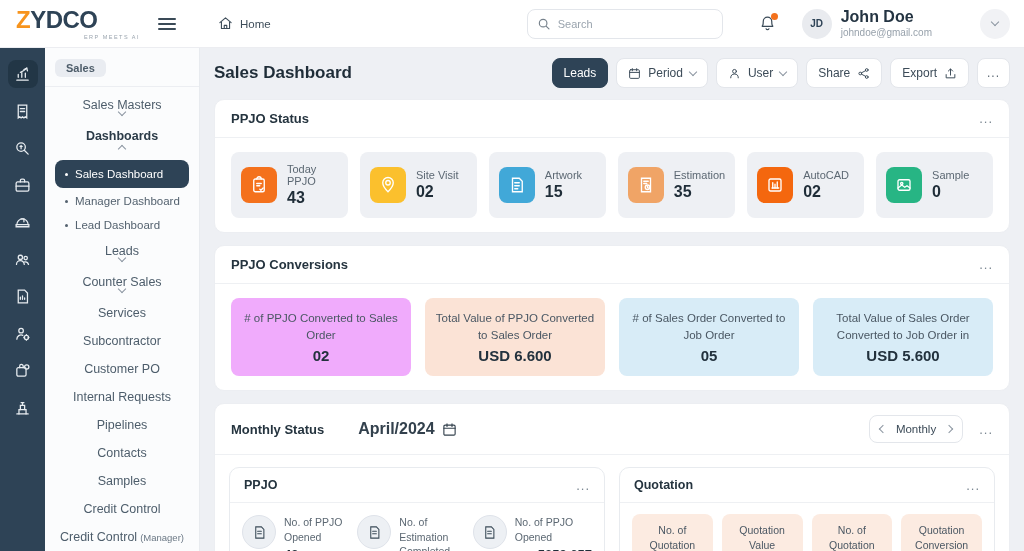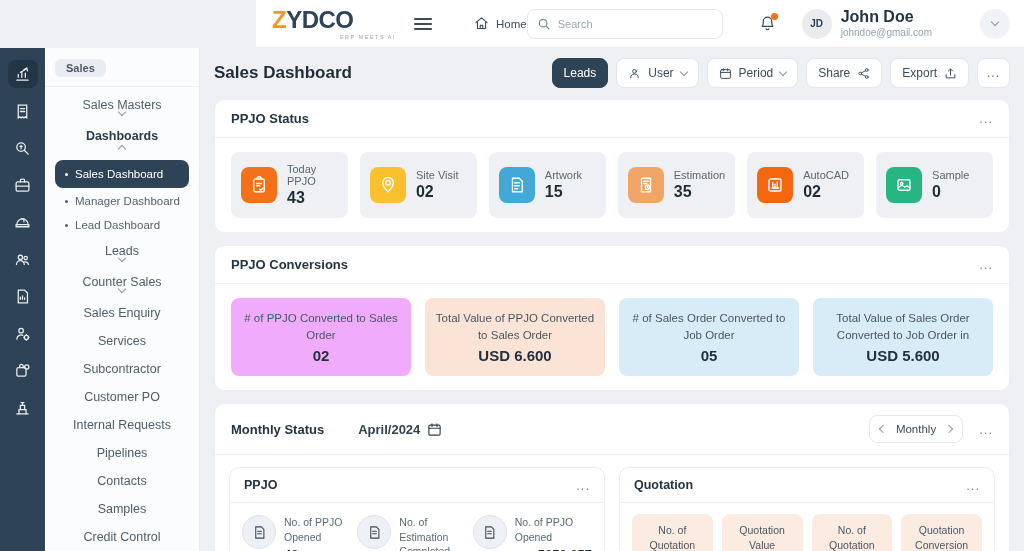--- a/index.html
+++ b/index.html
@@ -1,19 +1,19 @@
 <!DOCTYPE html>
 <html><head>
 <meta charset="utf-8">
 <style>
   * { margin:0; padding:0; box-sizing:border-box; }
   html,body { width:1024px; height:551px; overflow:hidden; }
   body { font-family:"Liberation Sans","DejaVu Sans",sans-serif; background:#eef0f4; color:#35434f; }
 
-  .app { width:1024px; height:551px; display:flex; flex-direction:column; overflow:hidden;align-items:flex-end; }
+  .app { width:1024px; height:551px; display:flex; flex-direction:column; overflow:hidden; }
 
   
   .topbar { height:48px; background:#ffffff; border-bottom:1px solid #ecedf1; display:flex; align-items:center; flex:0 0 48px; }
   .logo-wrap { width:140px; padding-left:16px; display:flex; flex-direction:column; align-items:flex-start; }
   .logo { font-size:24px; font-weight:bold; letter-spacing:-0.5px; color:#2e4356; line-height:1; }
   .logo .z { color:#f7941d; }
   .tagline { font-size:5.5px; letter-spacing:1.5px; color:#9aa4ae; align-self:flex-end; margin-top:2px; }
   .hamburger { margin-left:18px; width:18px; cursor:pointer; }
   .hamburger div { height:2px; background:#3a4a57; margin:3px 0; border-radius:2px; }
   .crumb { margin-left:42px; display:flex; align-items:center; gap:7px; font-size:11.5px; color:#3e4d5a; }
@@ -75,21 +75,21 @@
   .stat-value { font-size:16px; font-weight:bold; color:#1f2d38; margin-top:2px; }
 
   
   .conv-row { display:flex; gap:14px; padding:14px 16px; }
   .conv-tile { flex:1; border-radius:8px; padding:12px 10px; text-align:center; }
   .conv-label { font-size:11.5px; color:#4a5763; line-height:1.45; }
   .conv-value { font-size:15px; font-weight:bold; color:#22313d; margin-top:4px; }
 
   
   .month-head-left { display:flex; align-items:center; gap:34px; }
-  .month-period { font-size:13px; font-weight:bold; color:#33414d; display:flex; align-items:center; gap:7px; }
+  .month-period { font-size:16px; font-weight:bold; color:#33414d; display:flex; align-items:center; gap:7px; }
   .month-head-right { display:flex; align-items:center; gap:16px; }
   .pill-switch { border:1px solid #e3e6eb; border-radius:8px; height:28px; display:flex; align-items:center; gap:10px; padding:0 10px; font-size:11.5px; color:#3c4b58; cursor:pointer; background:#fff; }
   .month-body { display:flex; gap:14px; padding:12px 14px; align-items:flex-start; }
   .panel { flex:1; border:1px solid #e8ebef; border-radius:10px; background:#fff; }
   .panel-head { display:flex; align-items:center; justify-content:space-between; padding:10px 14px; border-bottom:1px solid #eef0f3; }
   .panel-title { font-size:12.5px; font-weight:bold; color:#25343f; }
 
   .ppjo-stats { display:flex; gap:10px; padding:12px 12px; }
   .pstat { flex:1; display:flex; gap:8px; align-items:flex-start; }
   .pstat-ico { width:34px; height:34px; border-radius:50%; background:#edf0f4; border:1px solid #dfe3ea; color:#3a4a57; display:flex; align-items:center; justify-content:center; flex:0 0 34px; }
@@ -259,23 +259,20 @@
           <span>Lead Dashboard</span>
       </div>
       <div class="nav-item">
         <span>Leads</span>
           <span class="chev"></span>
       </div>
       <div class="nav-item">
         <span>Counter Sales</span>
           <span class="chev"></span>
       </div>
-      <div class="nav-item">
-          <span>Sales Enquiry</span>
-        </div>
       <div class="nav-item">
           <span>Services</span>
         </div>
       <div class="nav-item">
           <span>Subcontractor</span>
         </div>
       <div class="nav-item">
           <span>Customer PO</span>
         </div>
       <div class="nav-item">
@@ -303,35 +300,35 @@
 
       <div class="page-head">
         <div class="page-title">Sales Dashboard</div>
         <div class="toolbar">
           <button class="btn primary">
               <span>Leads</span>
             </button>
           <button class="btn">
             <span>
                 <svg width="13" height="13" viewBox="0 0 24 24" fill="none" stroke="#3c4b58" stroke-width="1.8" stroke-linecap="round">
-                  <circle cx="12" cy="8" r="3.5"></circle>
-                  <path d="M5 20a7 7 0 0114 0"></path>
+                  <rect x="3" y="5" width="18" height="16" rx="2"></rect>
+                  <path d="M8 3v4M16 3v4M3 10h18"></path>
                 </svg>
               </span>
-            <span>User</span>
+            <span>Period</span>
             <span class="chev"></span>
           </button>
           <button class="btn">
             <span>
                 <svg width="13" height="13" viewBox="0 0 24 24" fill="none" stroke="#3c4b58" stroke-width="1.8" stroke-linecap="round">
-                  <rect x="3" y="5" width="18" height="16" rx="2"></rect>
-                  <path d="M8 3v4M16 3v4M3 10h18"></path>
+                  <circle cx="12" cy="8" r="3.5"></circle>
+                  <path d="M5 20a7 7 0 0114 0"></path>
                 </svg>
               </span>
-            <span>Period</span>
+            <span>User</span>
             <span class="chev"></span>
           </button>
           <button class="btn">
             <span>Share</span>
             <span>
                 <svg width="13" height="13" viewBox="0 0 24 24" fill="none" stroke="#3c4b58" stroke-width="1.8" stroke-linecap="round">
                   <circle cx="18" cy="5.5" r="2.5"></circle>
                   <circle cx="6" cy="12" r="2.5"></circle>
                   <circle cx="18" cy="18.5" r="2.5"></circle>
                   <path d="M8.2 10.8l7.6-4M8.2 13.2l7.6 4"></path>

